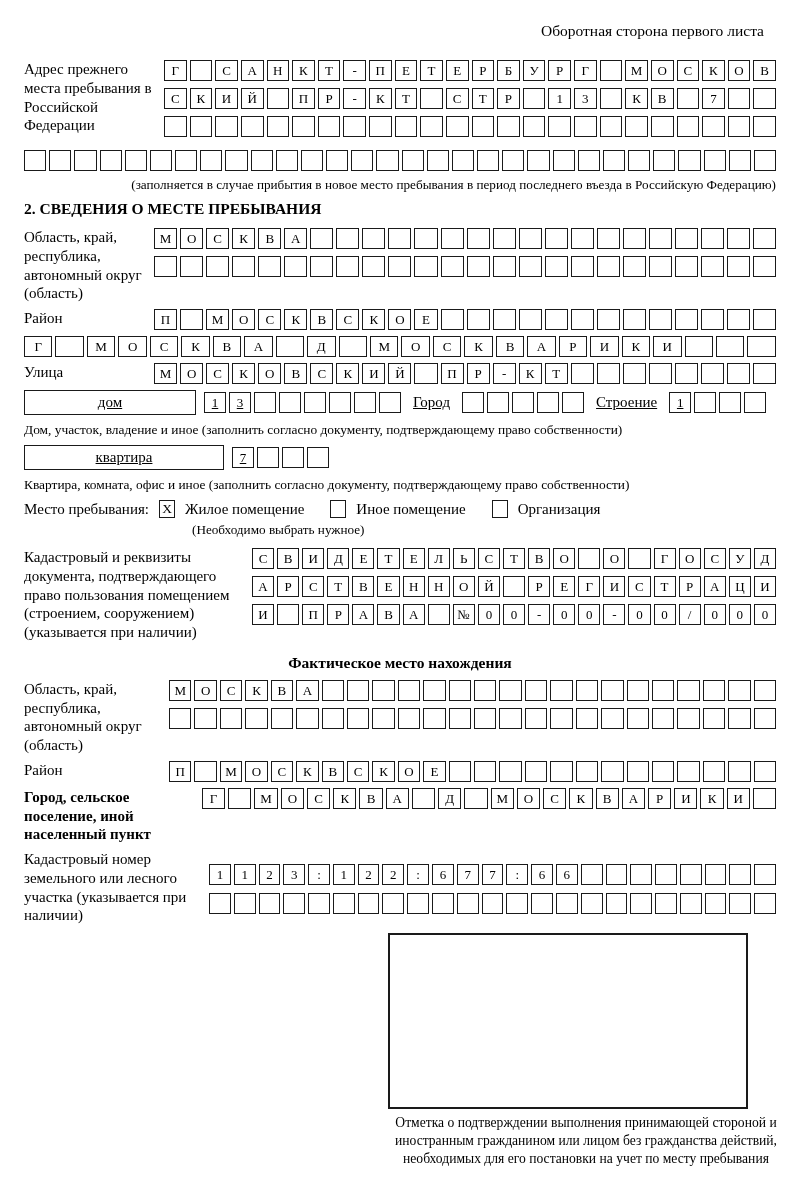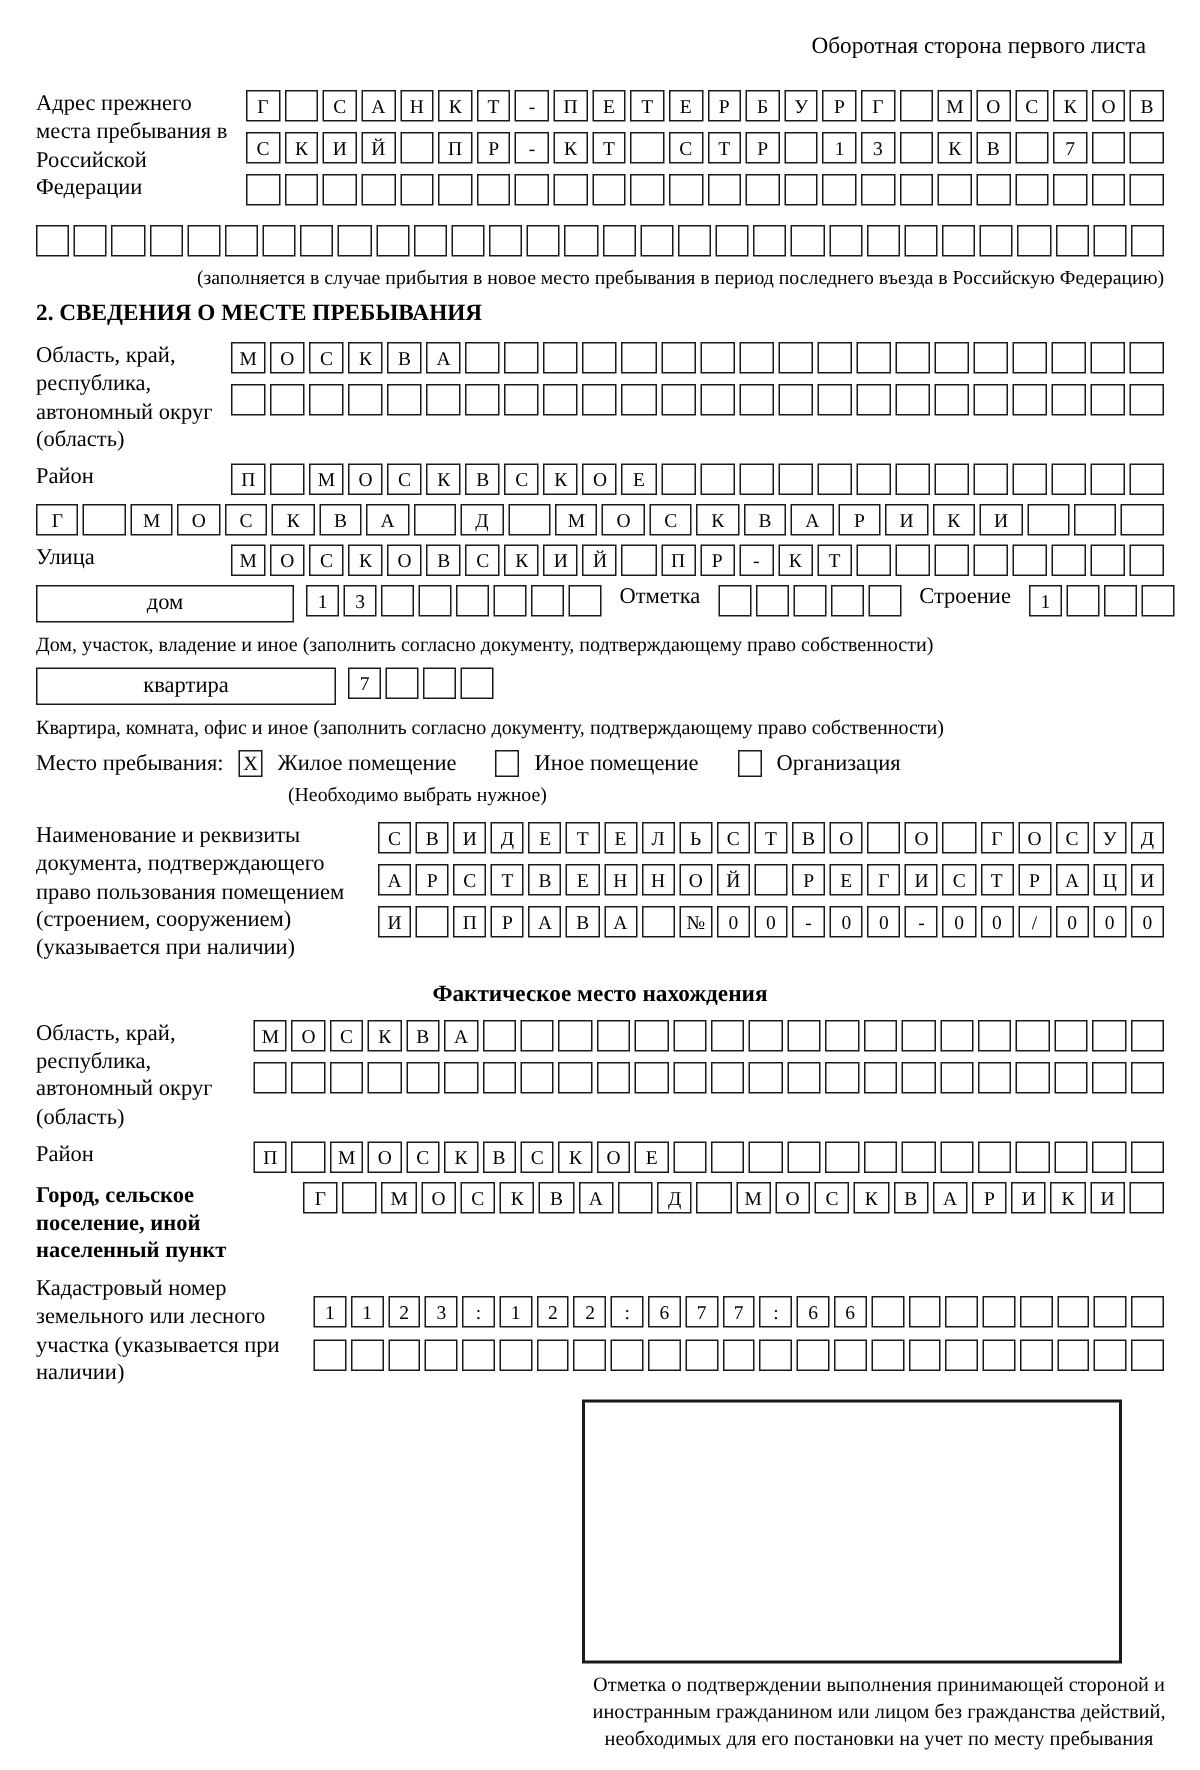--- a/index.html
+++ b/index.html
@@ -21,21 +21,21 @@
     display: flex; align-items: center; justify-content: center;
     font-size: 13px; line-height: 1; }
   .cells.fixed { flex: 0 0 auto; }
   .cells.fixed .cell { flex: 0 0 22px; }
 
   .fullrow { margin: 1px 0 6px; }
   .caption { font-size: 13.2px; text-align: right; margin-bottom: 7px; }
   .left-caption { font-size: 13.4px; margin: 1px 0 7px; }
   .sec-title { font-weight: bold; text-align: left; font-size: 15.5px; margin: 2px 0 10px; }
 
-  .house-row { display: flex; gap: 8px; margin: 2px 0 7px; }
+  .house-row { display: flex; align-items: center; gap: 8px; margin: 2px 0 7px; text-decoration: underline; }
   .bigbox { border: 1.5px solid #1a1a1a; height: 25px; display: flex; align-items: center;
     justify-content: center; font-size: 15px; flex-shrink: 0; }
   .bw170 { width: 172px; } .bw200 { width: 200px; }
   .inline-label { font-size: 15px; padding: 0 4px; }
 
   .place-row { display: flex; align-items: flex-end; font-size: 15px; margin-top: 5px; }
   .chk { width: 16px; height: 18px; border: 1.5px solid #1a1a1a; display: inline-flex;
     align-items: center; justify-content: center; font-size: 13.5px; flex-shrink: 0; }
   .place-row .plabel { margin-right: 10px; }
   .place-row .opt { margin: 0 26px 0 10px; }
@@ -330,21 +330,21 @@
     <div class="cells fixed">
         <div class="cell">1</div>
         <div class="cell">3</div>
         <div class="cell"></div>
         <div class="cell"></div>
         <div class="cell"></div>
         <div class="cell"></div>
         <div class="cell"></div>
         <div class="cell"></div>
       </div>
-    <div class="inline-label">Отметка</div>
+    <div class="inline-label">Город</div>
     <div class="cells fixed">
         <div class="cell"></div>
         <div class="cell"></div>
         <div class="cell"></div>
         <div class="cell"></div>
         <div class="cell"></div>
       </div>
     <div class="inline-label">Строение</div>
     <div class="cells fixed">
         <div class="cell">1</div>
@@ -371,21 +371,21 @@
     <span class="chk">X</span>
     <span class="opt">Жилое помещение</span>
     <span class="chk"></span>
     <span class="opt">Иное помещение</span>
     <span class="chk"></span>
     <span class="opt">Организация</span>
   </div>
   <div class="place-note">(Необходимо выбрать нужное)</div>
 
   <div class="field">
-    <div class="flabel w228">Наименование и реквизиты документа, подтверждающего право пользования помещением (строением, сооружением) (указывается при наличии)</div>
+    <div class="flabel w228">Кадастровый и реквизиты документа, подтверждающего право пользования помещением (строением, сооружением) (указывается при наличии)</div>
     <div class="rows">
       <div class="cells">
           <div class="cell">С</div>
           <div class="cell">В</div>
           <div class="cell">И</div>
           <div class="cell">Д</div>
           <div class="cell">Е</div>
           <div class="cell">Т</div>
           <div class="cell">Е</div>
           <div class="cell">Л</div>

